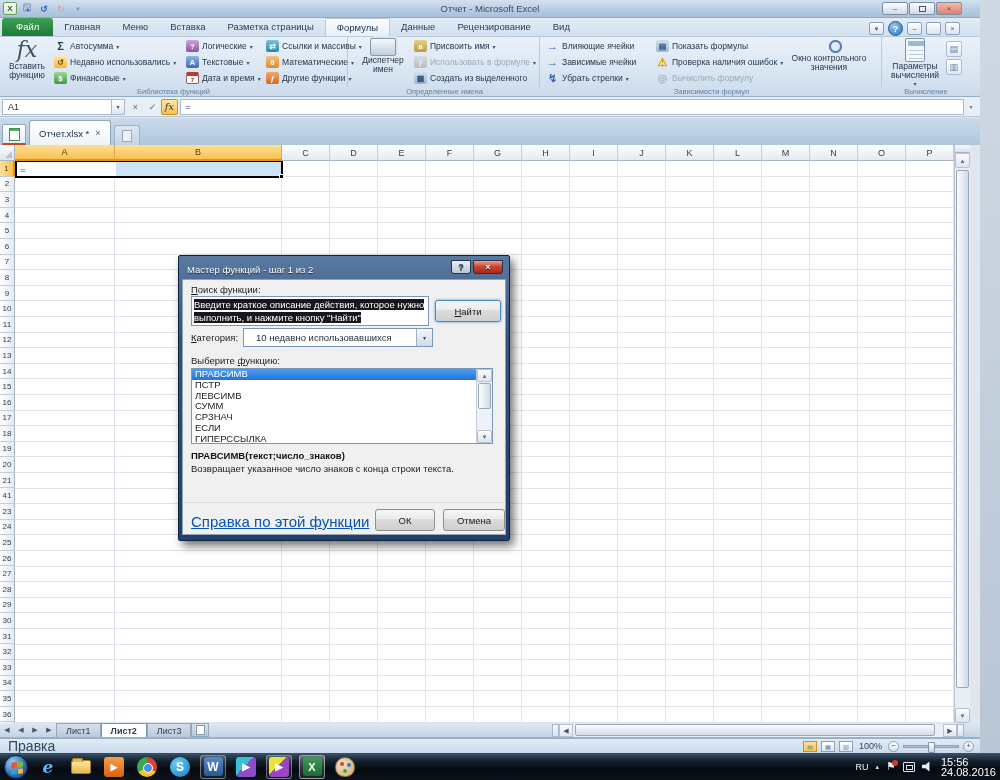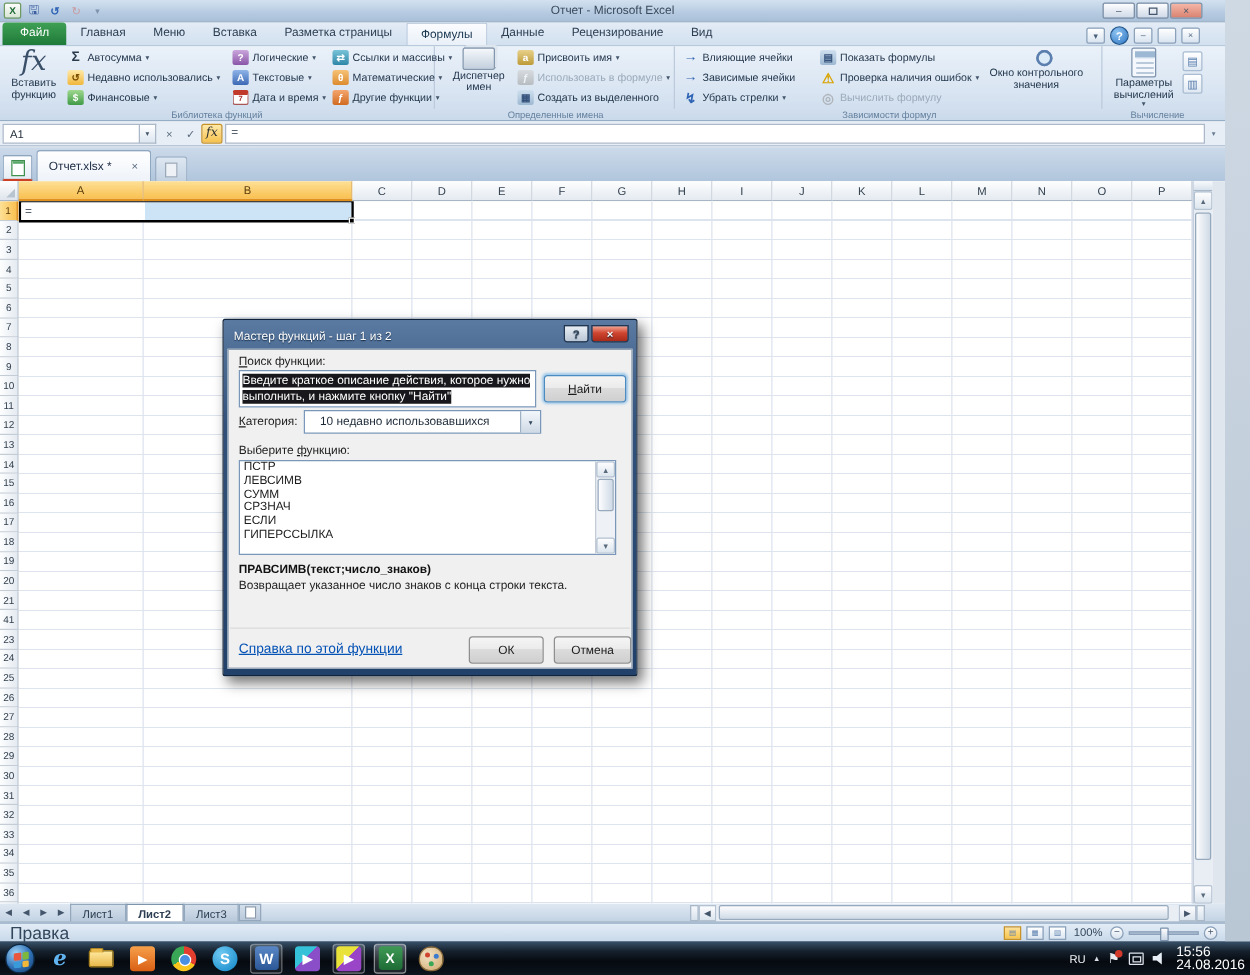--- a/index.html
+++ b/index.html
@@ -74,21 +74,21 @@
 .fxgrp{display:flex;align-items:center;margin:0 2px}
 .fbtn{width:17px;height:16px;display:flex;align-items:center;justify-content:center;font-size:9px;color:#5a6b7d}
 .fbtn.fx{background:linear-gradient(#ffe9a8,#f6c24e);border:1px solid #c8922a;border-radius:2px;font-family:"DejaVu Serif",serif;font-style:italic;color:#333;font-size:10px}
 .finput{flex:1;height:16px;background:#fff;border:1px solid #aab8c8;display:flex;align-items:center;padding-left:4px;font-size:9.5px}
 .fchev{width:14px;height:16px;display:flex;align-items:center;justify-content:center;color:#6b7d91;font-size:6px}
 
 
 #doctabs{position:absolute;top:118px;height:27px;width:980px;background:linear-gradient(#ccdaea,#b0c5dc);display:flex;align-items:flex-end;padding-left:2px}
 .dticon{width:24px;height:21px;border:1px solid #8fa6bf;border-bottom:2px solid #cc4125;border-radius:2px 2px 0 0;background:linear-gradient(#fff,#e4ecf4);display:flex;align-items:center;justify-content:center}
 .dticon .pg{width:11px;height:13px;background:#fff;border:1px solid #3f8f4f;box-shadow:inset 0 2px 0 #58a868}
-.doctab{height:22px;background:linear-gradient(#ffffff,#eef3f9);border:1px solid #8fa6bf;border-bottom:none;border-radius:3px 3px 0 0;display:flex;align-items:center;gap:16px;padding:12px 9px;margin-left:3px;font-size:9.5px;color:#203046}
+.doctab{height:22px;background:linear-gradient(#ffffff,#eef3f9);border:1px solid #8fa6bf;border-bottom:none;border-radius:3px 3px 0 0;display:flex;align-items:center;gap:6px;padding:12px 9px;margin-left:3px;font-size:9.5px;color:#203046}
 .doctab .x{color:#55677c;font-size:9px}
 .ghosttab{width:26px;height:20px;background:linear-gradient(#dde7f1,#c3d2e3);border:1px solid #9db0c6;border-bottom:none;border-radius:3px 3px 0 0;margin-left:3px;display:flex;align-items:center;justify-content:center}
 .ghosttab .pg{width:10px;height:12px;background:#eef2f6;border:1px solid #9aa8b8}
 
 
 #grid{position:absolute;top:145px;height:578px;width:980px;background:#fff}
 #corner{position:absolute;left:0;top:0;width:15px;height:16px;background:linear-gradient(#fdfefe,#dfe5ec);border-right:1px solid #a7b5c4;border-bottom:1px solid #a7b5c4}
 #corner:after{content:"";position:absolute;right:2px;bottom:2px;border-left:7px solid transparent;border-bottom:7px solid #b9c4d1}
 #colheads{position:absolute;left:15px;top:0;height:16px;display:flex}
 .chead{height:16px;display:flex;align-items:center;justify-content:center;font-size:9px;color:#33404e;background:linear-gradient(#fdfefe,#e4eaf1);border-right:1px solid #c4ccd6;border-bottom:1px solid #a7b5c4;flex:none}
@@ -183,21 +183,21 @@
 #funclist{position:absolute;left:8px;top:88px;width:302px;height:76px;background:#fff;border:1px solid #7a96b8;overflow:hidden}
 .fitem{height:10.8px;line-height:10.8px;padding-left:3px;font-size:9.5px;color:#1c1c1c;white-space:nowrap}
 .fitem.sel{background:linear-gradient(#4f9ef2,#2372d8);color:#fff}
 #lscroll{position:absolute;right:0;top:0;width:16px;height:74px;background:#eef2f6;border-left:1px solid #c4ccd6}
 #lscroll .sarr{height:13px}
 #lthumb{position:absolute;left:1px;right:1px;top:14px;height:26px;background:linear-gradient(90deg,#fdfdfe,#cfdae6);border:1px solid #97a9bc;border-radius:2px;display:flex;align-items:center;justify-content:center;color:#8a9aad;font-size:5px;letter-spacing:0}
 #lscroll .down{position:absolute;left:0;right:0;bottom:0}
 #signature{position:absolute;left:8px;top:170px;font-size:9.5px;font-weight:bold;color:#111}
 #fdesc{position:absolute;left:8px;top:183px;font-size:9.5px;color:#222}
 #dlg-sep{position:absolute;left:1px;right:1px;top:222px;border-top:1px solid #dadada}
-#helplink{position:absolute;left:8px;top:233px;font-size:11px;color:#0653b6;text-decoration:underline}
+#helplink{position:absolute;left:8px;top:233px;font-size:15px;color:#0653b6;text-decoration:underline}
 #okbtn{left:192px;top:229px;width:60px}
 #cancelbtn{left:260px;top:229px;width:62px}
 
 
 #deskstrip{position:absolute;left:980px;top:0;width:20px;height:753px;background:linear-gradient(#cfd9e4,#b9c6d4)}
 </style>
 </head>
 <body>
 
 <div id="app">
@@ -600,20 +600,21 @@
       <span class="dlbl" style="left:8px;top:4px"><u>П</u>оиск функции:</span>
       <div id="searchbox"><span class="seltxt">Введите краткое описание действия, которое нужно выполнить, и нажмите кнопку "Найти"</span></div>
       <div class="btn" id="findbtn"><u>Н</u>айти</div>
       <span class="dlbl" style="left:8px;top:52px"><u>К</u>атегория:</span>
       <div id="combo">
         <span class="val">10 недавно использовавшихся</span>
         <span class="cbtn">▾</span>
       </div>
       <span class="dlbl" style="left:8px;top:75px">Выберите <u>ф</u>ункцию:</span>
       <div id="funclist">
+        <div class="fitem sel">ПРАВСИМВ</div>
         <div class="fitem">ПСТР</div>
         <div class="fitem">ЛЕВСИМВ</div>
         <div class="fitem">СУММ</div>
         <div class="fitem">СРЗНАЧ</div>
         <div class="fitem">ЕСЛИ</div>
         <div class="fitem">ГИПЕРССЫЛКА</div>
         <div id="lscroll">
           <div class="sarr">▴</div>
           <div id="lthumb"></div>
           <div class="sarr down">▾</div>

